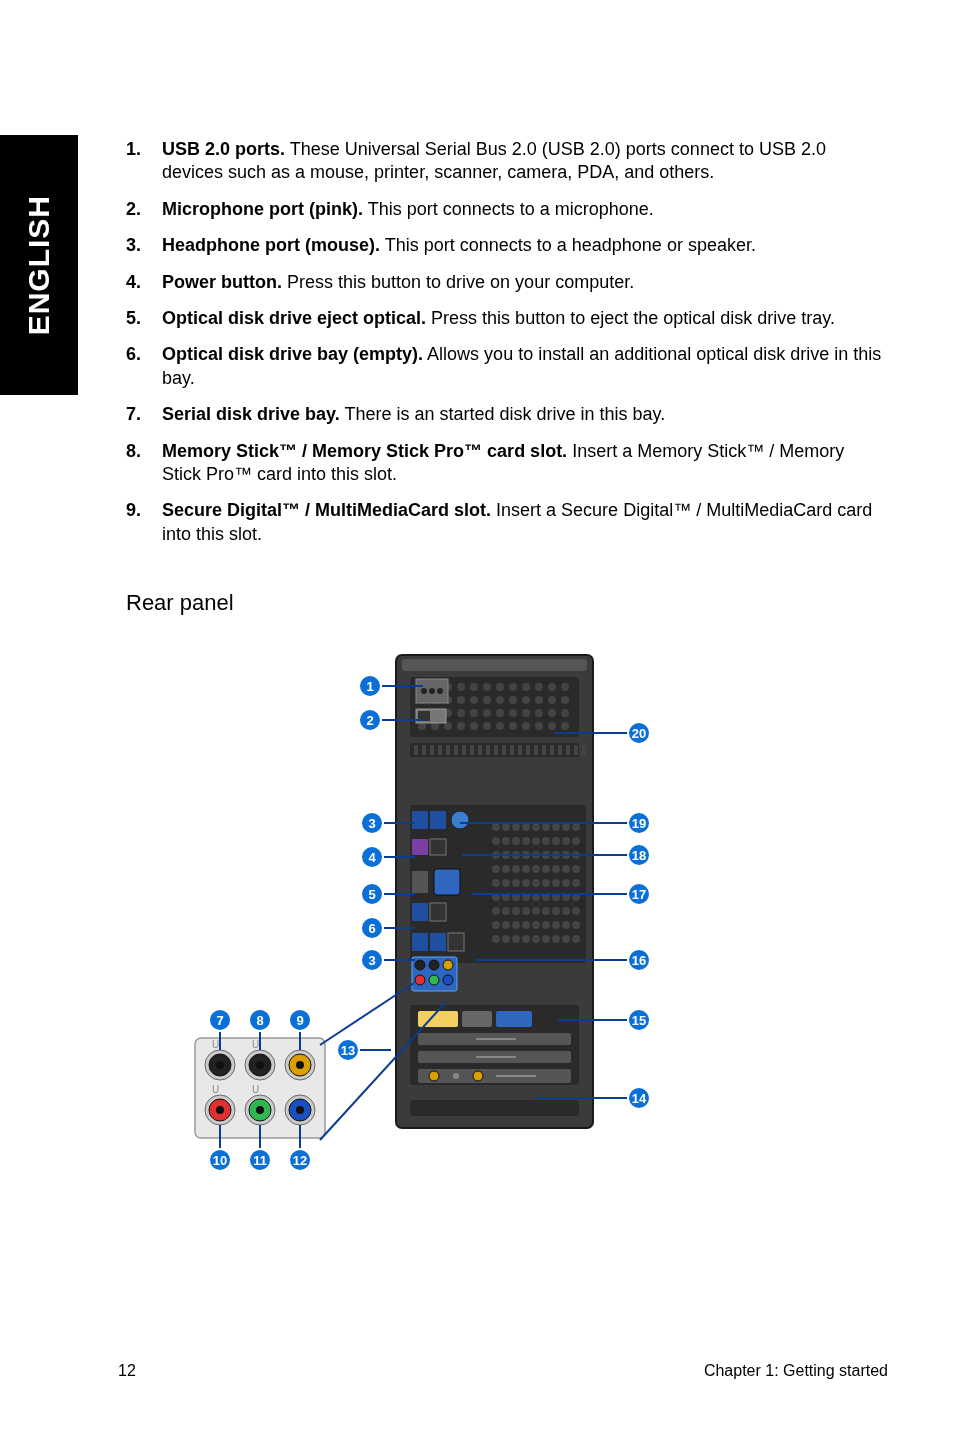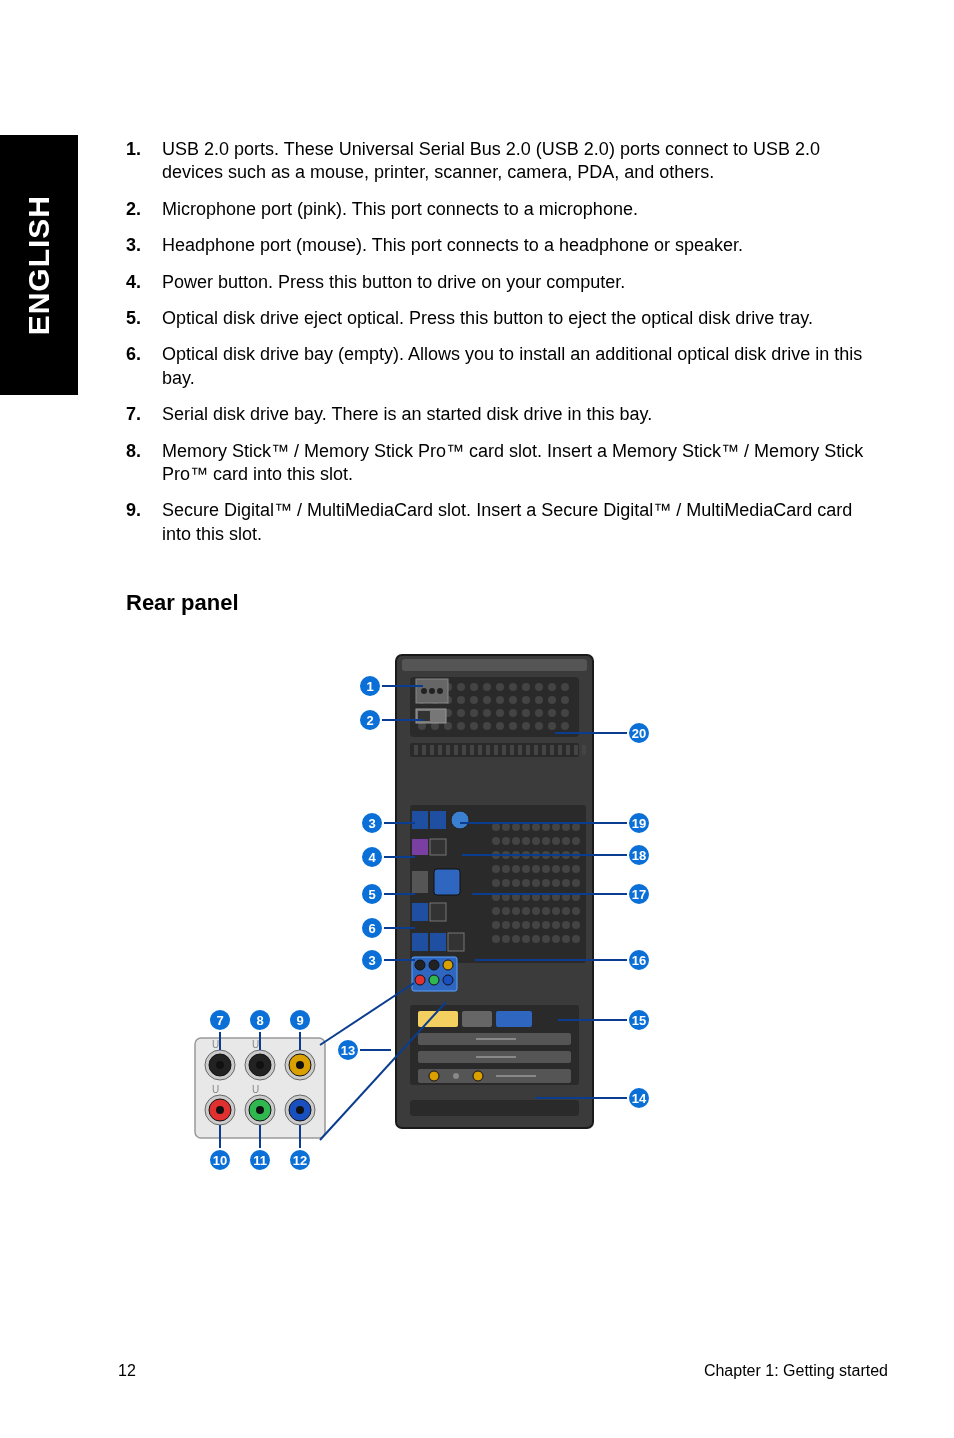--- a/index.html
+++ b/index.html
@@ -48,26 +48,26 @@
   }
   ol.port-list li .num {
     width: 36px;
     flex-shrink: 0;
     font-weight: bold;
   }
   ol.port-list li .body {
     flex: 1;
   }
   ol.port-list li .body .label {
-    font-weight: normal;
+    font-weight: bold;
   }
   .heading-rear {
     margin-top: 44px;
     font-size: 22px;
-    font-weight: bold;
+    font-weight: normal;
   }
   .diagram {
     position: absolute;
     left: 0;
     top: 0;
     width: 954px;
     height: 1438px;
     pointer-events: none;
   }
   .footer {

